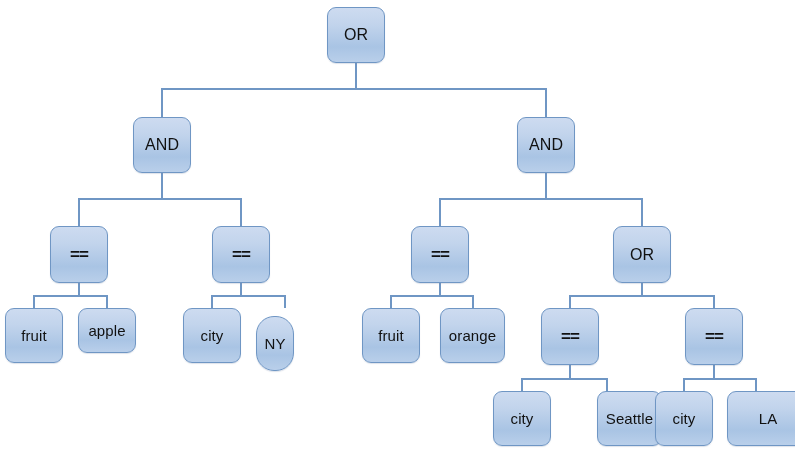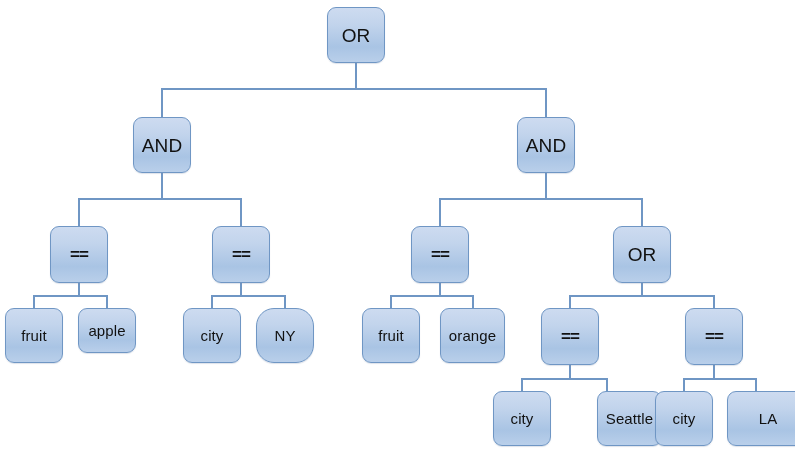--- a/index.html
+++ b/index.html
@@ -42,21 +42,21 @@
     line-height: 1;
     letter-spacing: 0.1px;
     white-space: nowrap;
     user-select: none;
   }
   .node .label {
     display: block;
     text-align: center;
   }
   .node.op .label {
-    font-size: 19px;
+    font-size: 16px;
   }
   .node.eq .label {
     font-size: 17px;
     font-weight: 700;
     letter-spacing: -1px;
   }
 </style>
 </head>
 <body>
 
@@ -105,21 +105,21 @@
       </div>
       <div class="node leaf" style="left: 5px; top: 308px; width: 58px; height: 55px;">
         <span class="label">fruit</span>
       </div>
       <div class="node leaf" style="left: 78px; top: 308px; width: 58px; height: 45px;">
         <span class="label">apple</span>
       </div>
       <div class="node leaf" style="left: 183px; top: 308px; width: 58px; height: 55px;">
         <span class="label">city</span>
       </div>
-      <div class="node leaf" style="left: 256px; top: 308px; width: 58px; height: 55px; border-radius: 18px;">
+      <div class="node leaf" style="left: 256px; top: 316px; width: 38px; height: 55px; border-radius: 18px;">
         <span class="label">NY</span>
       </div>
       <div class="node leaf" style="left: 362px; top: 308px; width: 58px; height: 55px;">
         <span class="label">fruit</span>
       </div>
       <div class="node leaf" style="left: 440px; top: 308px; width: 65px; height: 55px;">
         <span class="label">orange</span>
       </div>
       <div class="node eq" style="left: 541px; top: 308px; width: 58px; height: 57px;">
         <span class="label">==</span>

